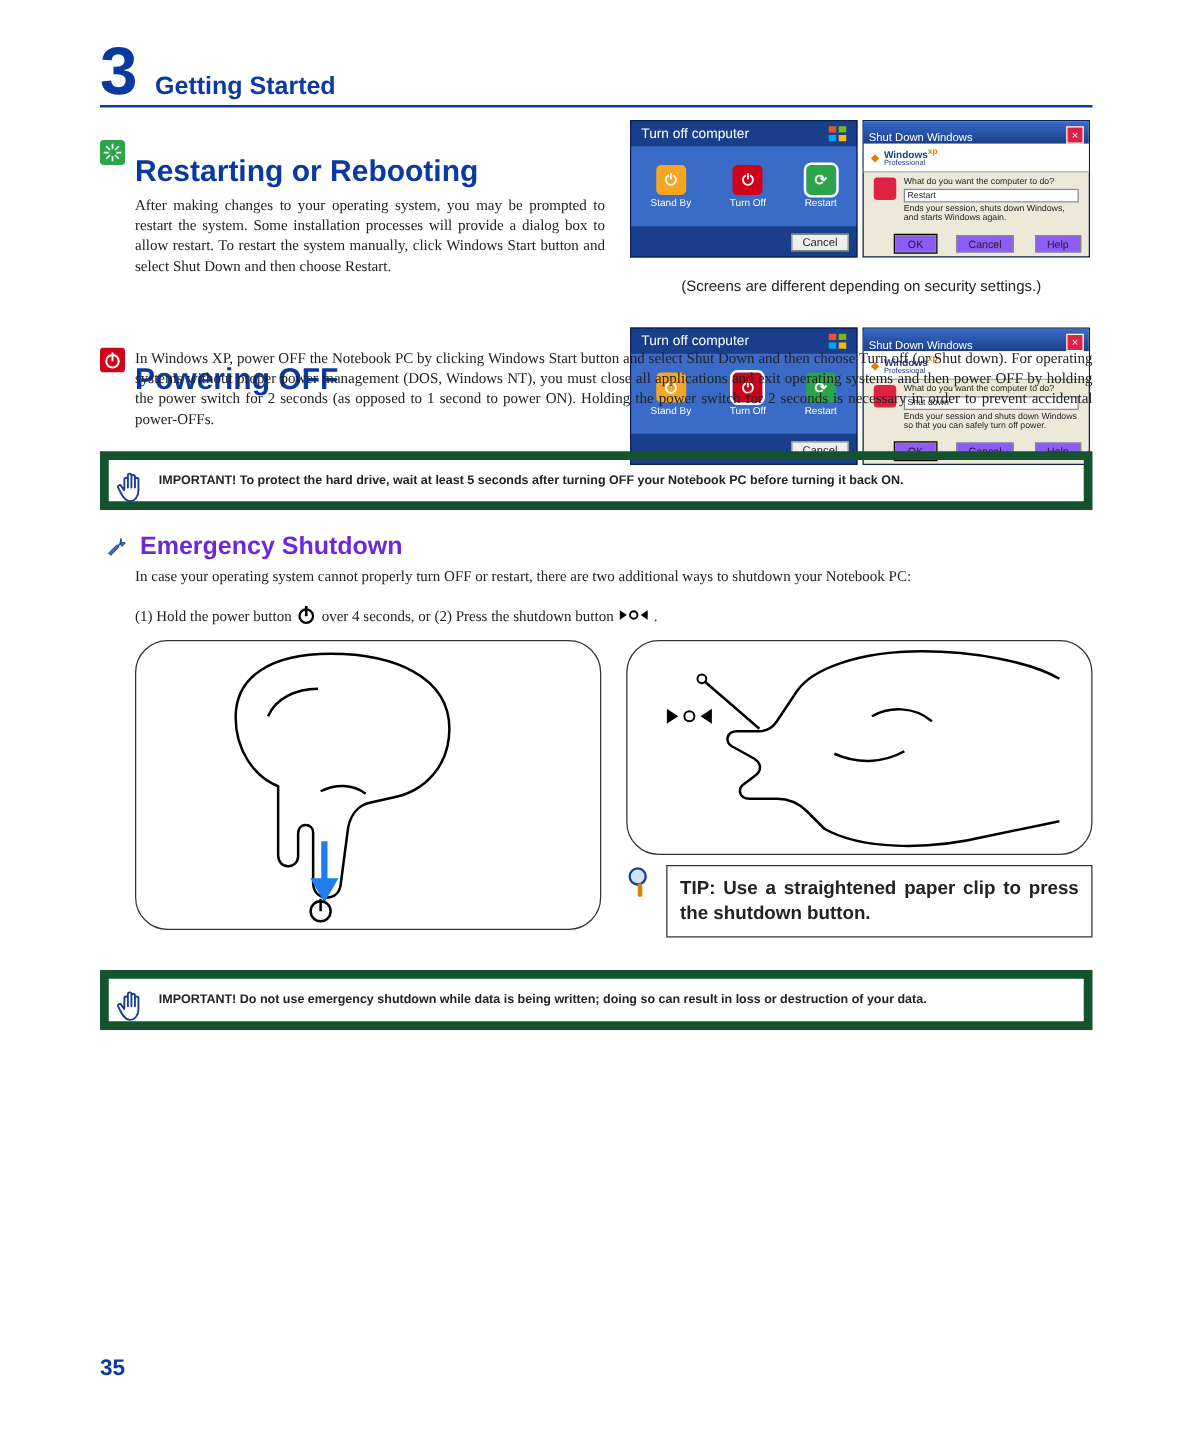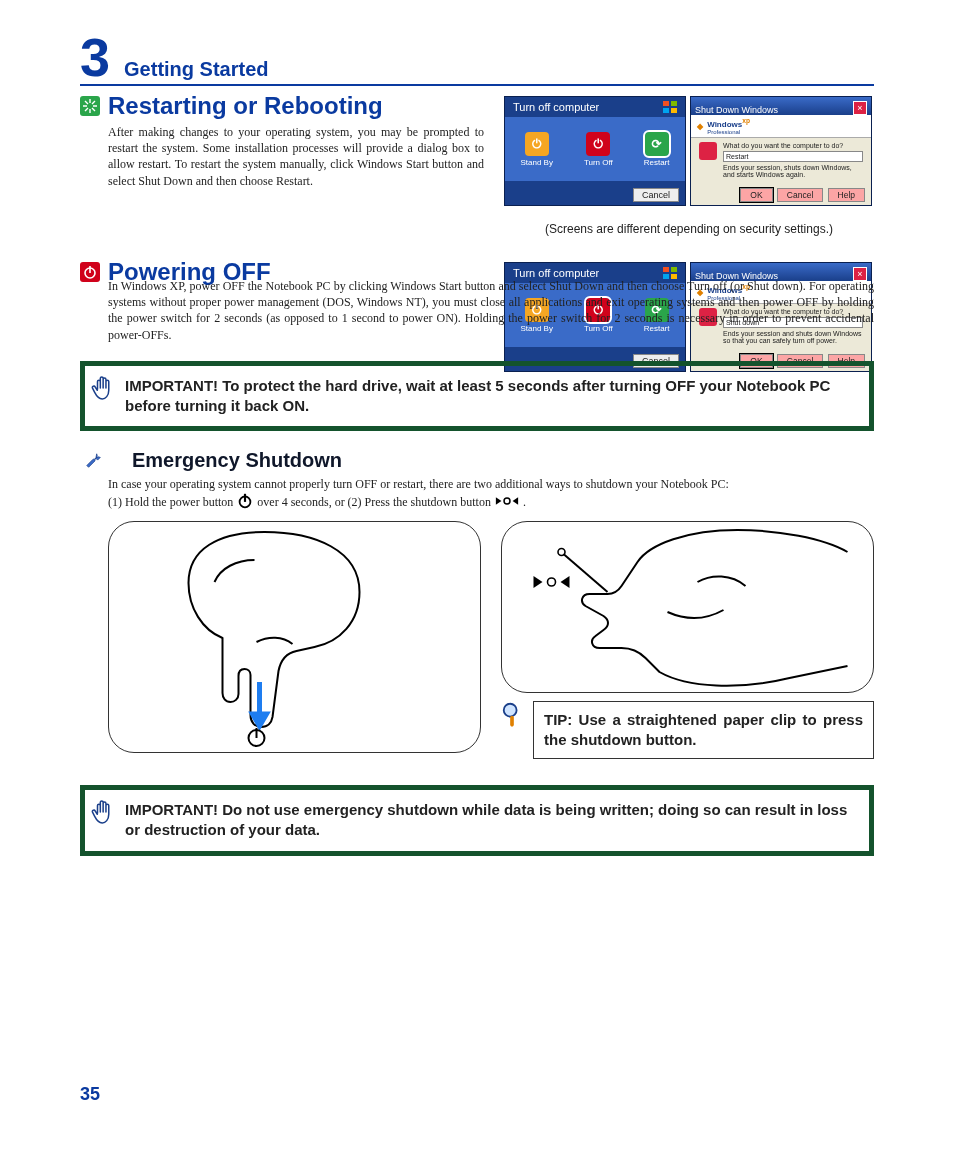--- a/index.html
+++ b/index.html
@@ -50,27 +50,27 @@
     margin-right: 8px;
     display: inline-flex;
     align-items: center;
     justify-content: center;
   }
   .h1 {
     font-family: Arial, Helvetica, sans-serif;
     font-weight: 700;
     font-size: 24px;
     color: #0a3aa0;
+    margin-top: 32px;
   }
   .h2 {
     font-family: Arial, Helvetica, sans-serif;
     font-weight: 700;
     font-size: 20px;
-    color: #0f172a;
-    margin-left: 20px;
+    color: #6d28d9;
   }
   .two-col {
     display: flex;
     align-items: flex-start;
     gap: 20px;
   }
   .left-col { flex: 1; }
   .right-col { width: 370px; }
   .body {
     font-size: 12px;
@@ -161,30 +161,30 @@
   .xp-dialog .banner {
     height:22px; background:#fff;border-bottom:1px solid #aaa;
     display:flex;align-items:center;padding:0 6px;color:#1a3f8a;font-weight:bold;
   }
   .xp-dialog .banner .logo{color:#e08000;margin-right:4px;}
   .xp-dialog .bbody { flex:1; padding:4px 8px; display:flex;gap:6px;}
   .xp-dialog .bbody .ic { width:18px;height:18px;background:#d24;border-radius:3px;flex:0 0 18px;}
   .xp-dialog .bbody .txt { font-size:7px; }
   .xp-dialog .bbody .sel { border:1px solid #888;background:#fff;padding:1px 2px;margin:2px 0;}
   .xp-dialog .bfoot { padding:3px 6px; text-align:right;}
-  .xp-dialog .bfoot span { font-size:8.5px;background:#fca5a5;border:1px solid #888;padding:1px 9px;margin-left:2px;display:inline-block;}
+  .xp-dialog .bfoot span { font-size:8.5px;background:#8b5cf6;border:1px solid #888;padding:1px 9px;margin-left:14px;display:inline-block;}
 
   .note-box {
-    border: 5px solid #14532d;
+    border: 7px solid #14532d;
     padding: 10px 14px 10px 40px;
     position: relative;
     margin: 18px 0 12px 0;
     font-family: Arial, Helvetica, sans-serif;
     font-weight: 700;
-    font-size: 15px;
+    font-size: 10px;
     line-height: 1.35;
   }
   .note-box .note-icon {
     position: absolute;
     left: 6px;
     top: 8px;
     width: 26px;
   }
   .tip-box {
     display:flex;
@@ -397,21 +397,21 @@
   <div class="section" style="margin-top:18px">
     <div class="sec-head" style="padding-left:4px">
       <span class="sec-icon">
         <svg viewBox="0 0 20 20" width="18" height="18">
           <path d="M13 2 a4 4 0 0 1 -4 6 l-7 7 2 2 7 -7 a4 4 0 0 1 6 -4 l-3 3 -2 -2 z" fill="#3a6bc8" stroke="#1a3f8a" stroke-width="0.8"></path>
         </svg>
       </span>
       <span class="h2">Emergency Shutdown</span>
     </div>
     <div class="body">In case your operating system cannot properly turn OFF or restart, there are two additional ways to shutdown your Notebook PC:</div>
-    <div class="body" style="text-align:left;">
+    <div class="body" style="text-align:left;margin-top:14px">
       <span>(1) Hold the power button </span>
       <span style="vertical-align:middle;display:inline-block">
         <svg viewBox="0 0 20 20" width="18" height="18">
             <circle cx="10" cy="11" r="6" stroke="#000" stroke-width="2" fill="none"></circle>
             <line x1="10" y1="2" x2="10" y2="11" stroke="#000" stroke-width="2.4"></line>
           </svg>
       </span>
       <span> over 4 seconds, or  (2) Press the shutdown button </span>
       <span style="vertical-align:middle;display:inline-block">
         <svg viewBox="0 0 28 12" width="26" height="12">

